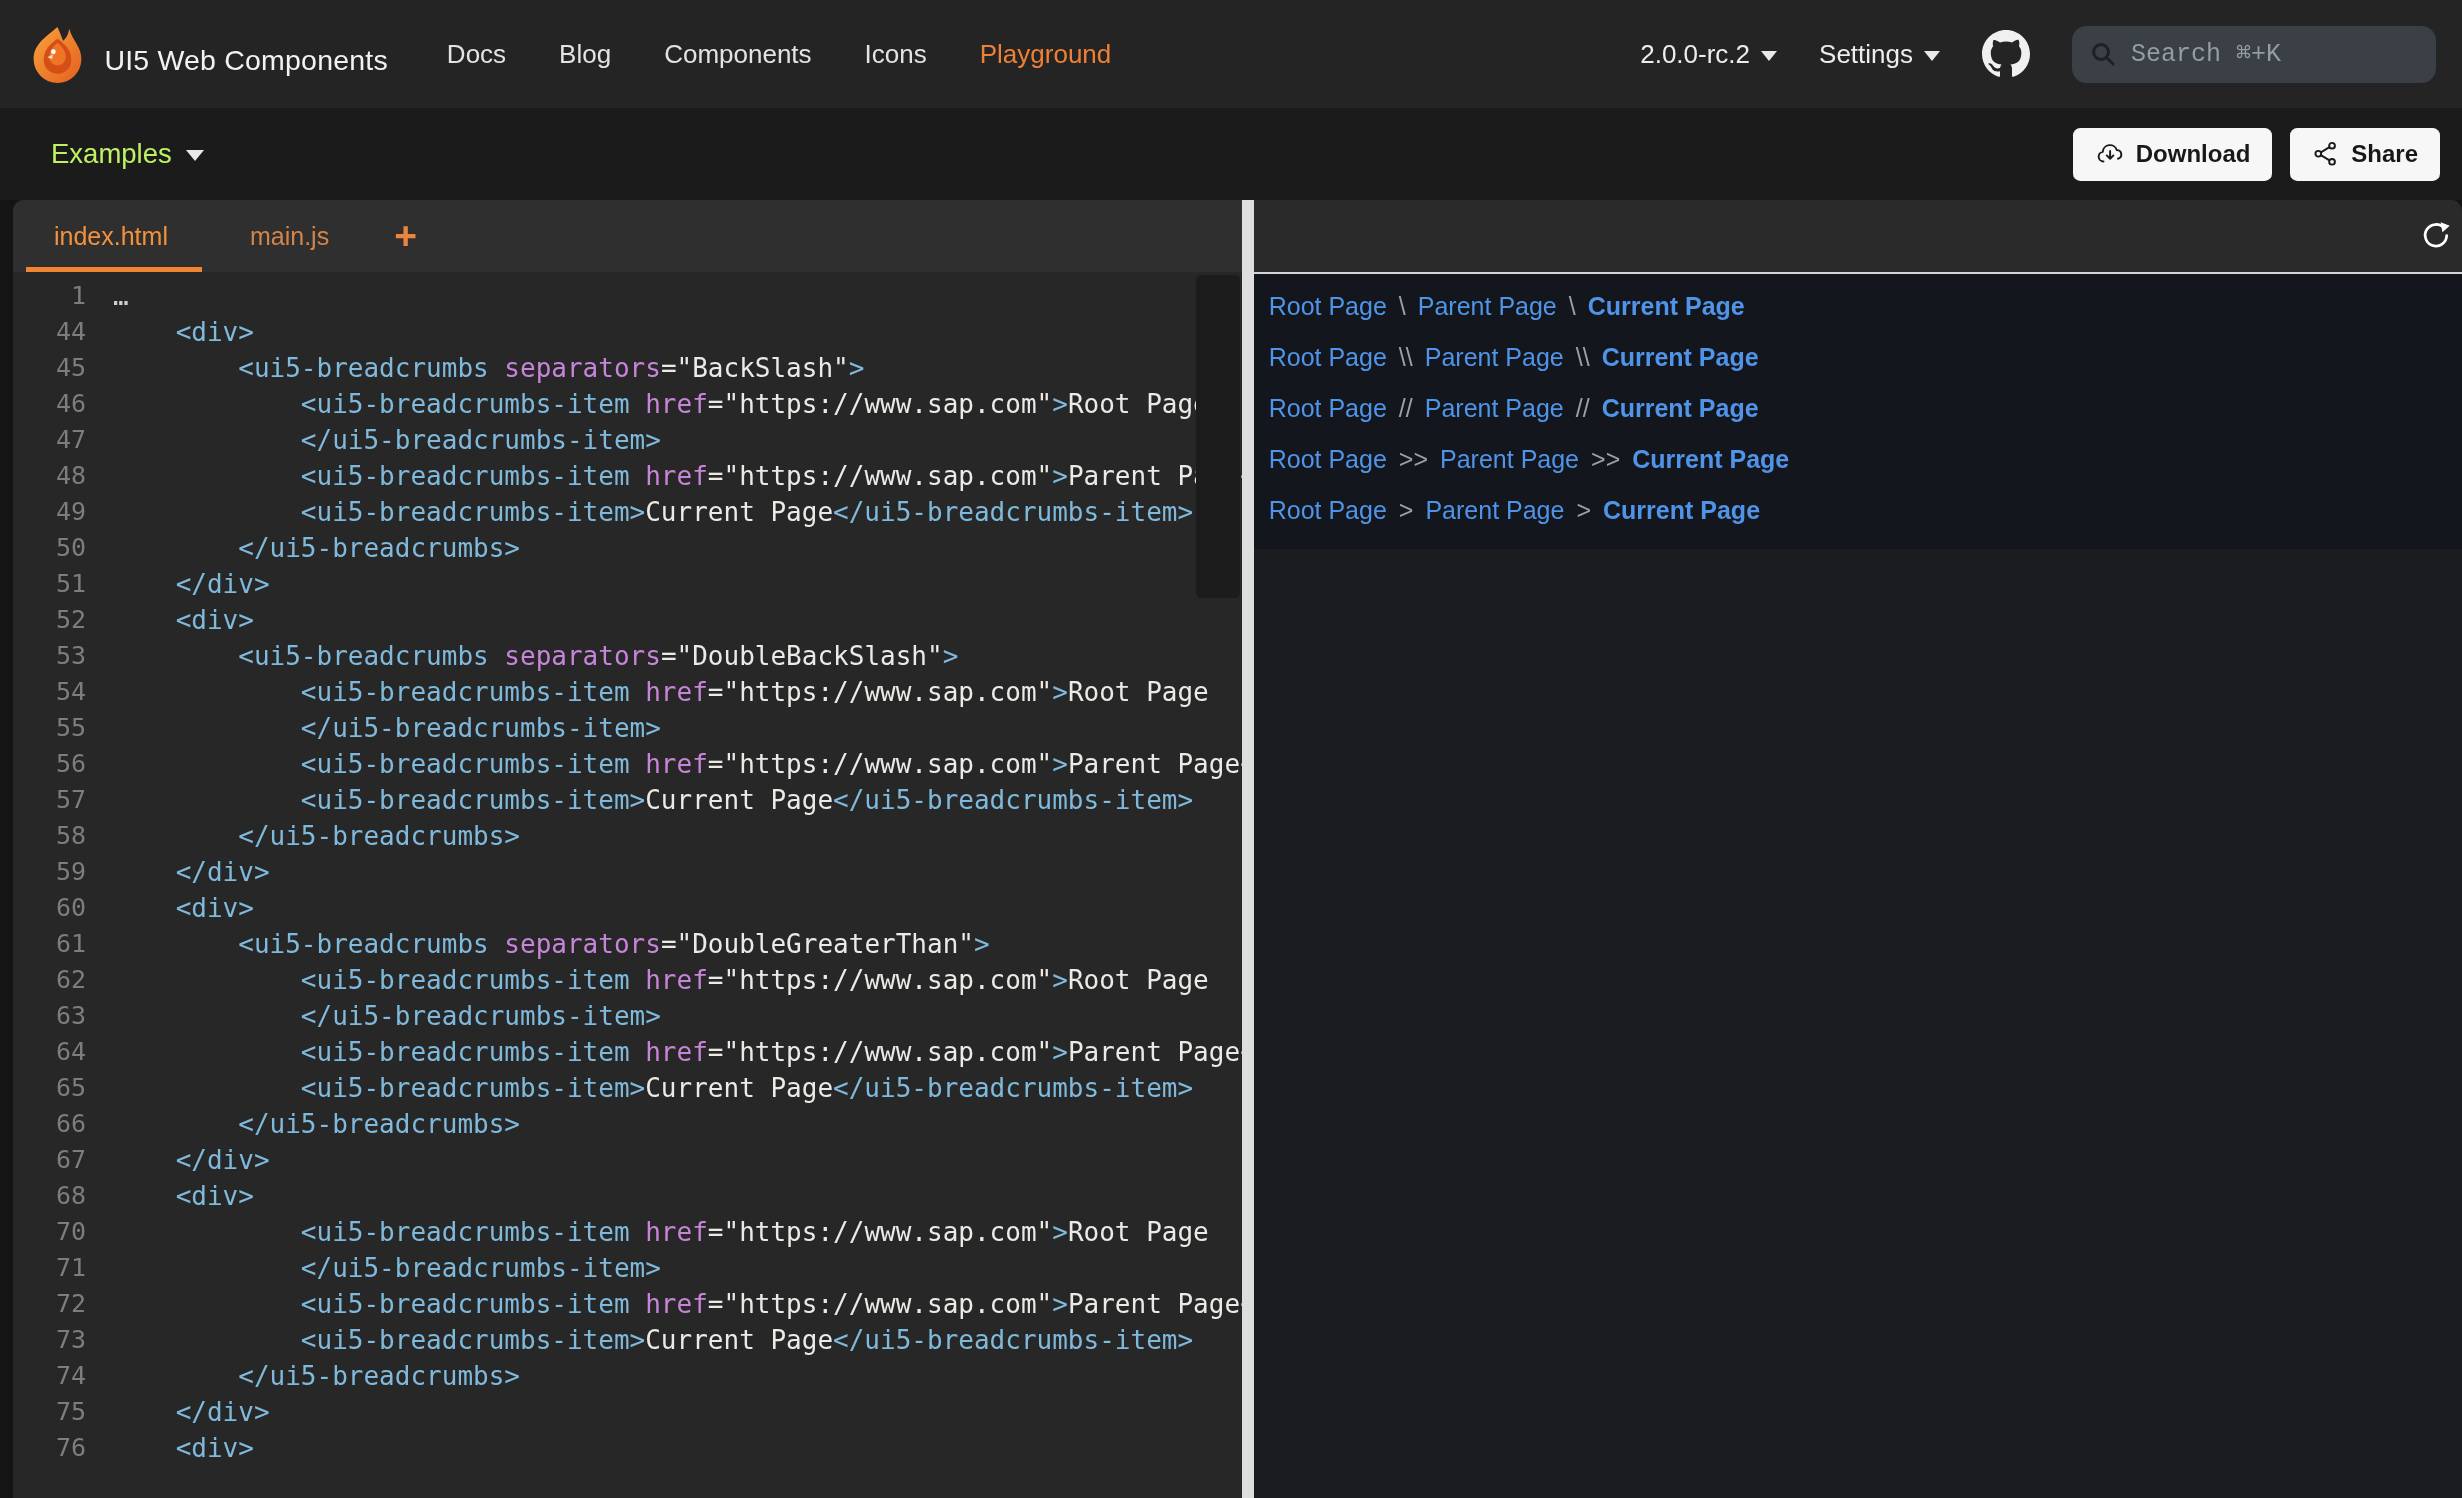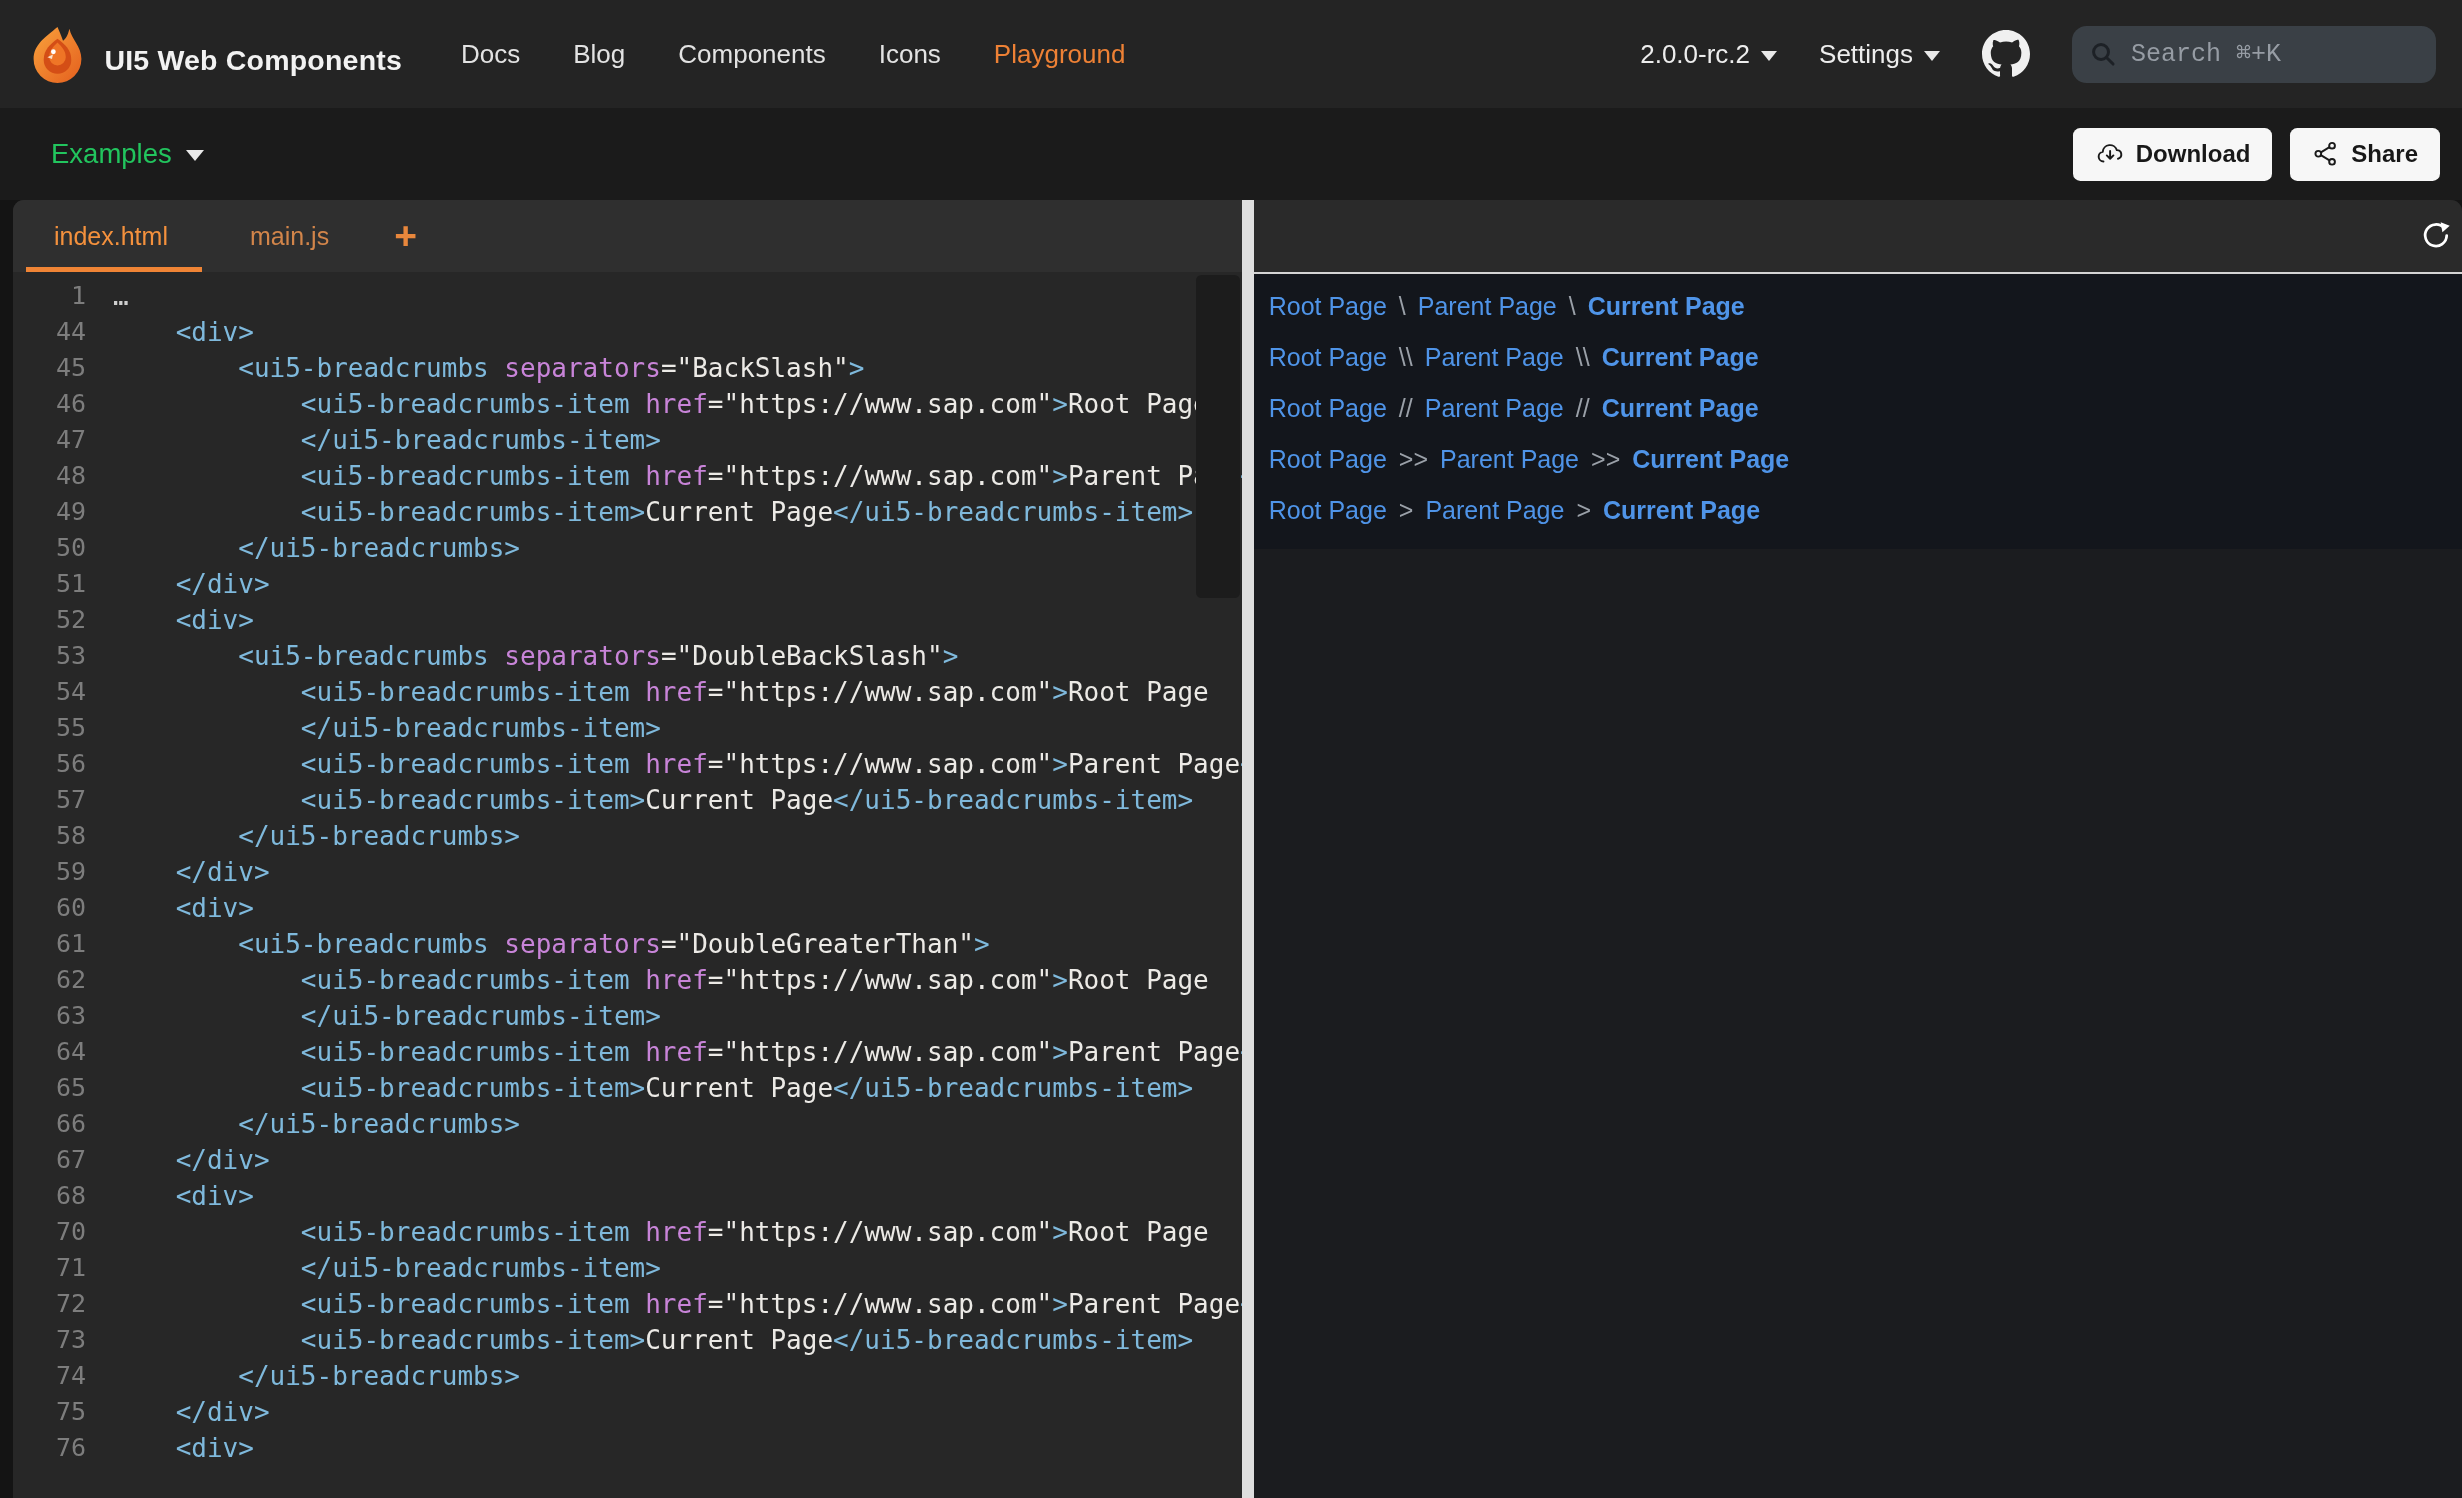--- a/index.html
+++ b/index.html
@@ -2,35 +2,35 @@
 <html style="font-size:14.7px"><head>
 <meta charset="utf-8">
 <style>
   html,body{margin:0;padding:0;background:#141414;}
   body{width:2462px;height:1498px;overflow:hidden;font-family:"Liberation Sans",sans-serif;}
   .page{position:relative;width:2462px;height:1498px;}
 
   
   .nav{position:absolute;top:0;left:0;right:0;height:108px;background:#242424;display:flex;align-items:center;padding:0 26px 0 29px;box-sizing:border-box;}
   .logo{width:57px;height:61px;flex:none;cursor:pointer;}
-  .brand{color:#f2f2f2;font-size:28.5px;font-weight:bold;margin-left:18.4px;letter-spacing:0.2px;cursor:pointer;margin-top:12px;}
+  .brand{color:#f2f2f2;font-size:28.5px;font-weight:normal;margin-left:18.4px;letter-spacing:0.2px;cursor:pointer;margin-top:12px;}
   .nav-links{display:flex;gap:53px;margin-left:59px;}
   .nav-link{color:#e3e3e3;font-size:26px;cursor:pointer;white-space:nowrap;}
   .nav-link.active{color:#ee8135;}
   .nav-right{margin-left:auto;display:flex;align-items:center;gap:42px;}
   .dropdown{display:flex;align-items:center;gap:11px;color:#ededed;font-size:26px;cursor:pointer;white-space:nowrap;}
   .tri{width:0;height:0;border-left:8.3px solid transparent;border-right:8.3px solid transparent;border-top:10px solid #e9e9e9;margin-top:3.7px;}
   .gh{width:48px;height:48px;cursor:pointer;display:flex;}
   .search{width:364px;height:57px;background:#3a4046;border-radius:14.7px;display:flex;align-items:center;padding:0 16.5px;box-sizing:border-box;gap:13px;}
   .search input{background:transparent;border:none;outline:none;color:#cfd3d8;font-size:25px;width:100%;font-family:Liberation Mono, monospace;}
   .search input::placeholder{color:#969ca4;}
 
   
   .subbar{position:absolute;top:108px;height:92px;left:0;right:0;background:#1b1b1b;display:flex;align-items:center;padding:0 22px 0 51px;box-sizing:border-box;}
-  .examples{display:flex;align-items:center;gap:13.8px;color:#22c55e;font-size:27.5px;cursor:pointer;}
+  .examples{display:flex;align-items:center;gap:13.8px;color:#bef264;font-size:27.5px;cursor:pointer;}
   .examples .tri{border-left-width:9.2px;border-right-width:9.2px;border-top-width:11px;}
   .subbar-right{margin-left:auto;display:flex;gap:17.4px;}
   .btn{height:53px;background:#f7f7f7;border:none;border-radius:7.3px;display:flex;align-items:center;gap:12px;padding:0 22px;font-size:24px;font-weight:bold;color:#181818;font-family:inherit;cursor:pointer;}
 
   
   .content{position:absolute;top:200px;left:0;right:0;bottom:0;background:#141414;}
   .editor{position:absolute;left:13px;top:0;width:1229px;bottom:0;background:#272727;border-radius:11px 0 0 0;overflow:hidden;}
   .tabbar{height:72px;background:#2f2f2f;display:flex;align-items:stretch;}
   .tab{display:flex;align-items:center;justify-content:center;font-size:25px;color:#d2854a;padding:0 41px;position:relative;cursor:pointer;white-space:nowrap;}
   .tab.active{color:#f4913d;}

